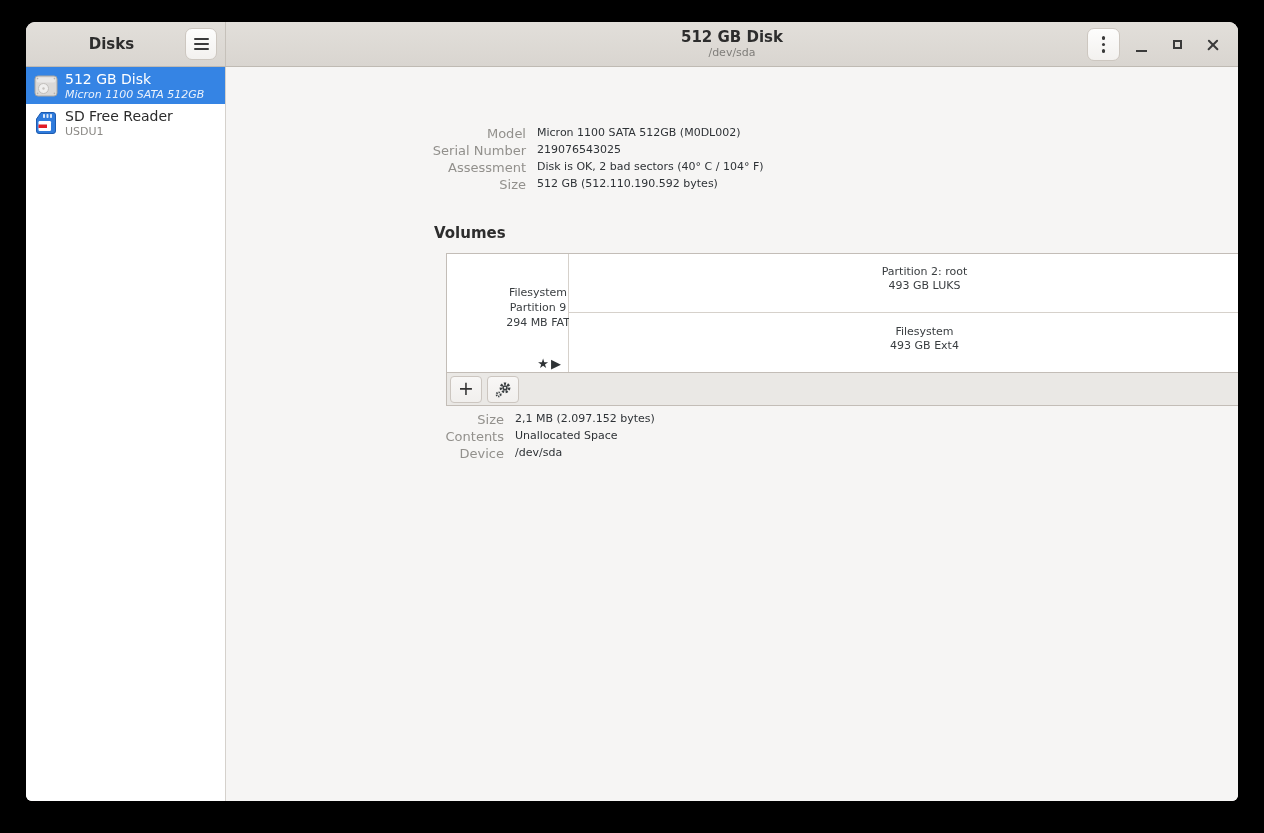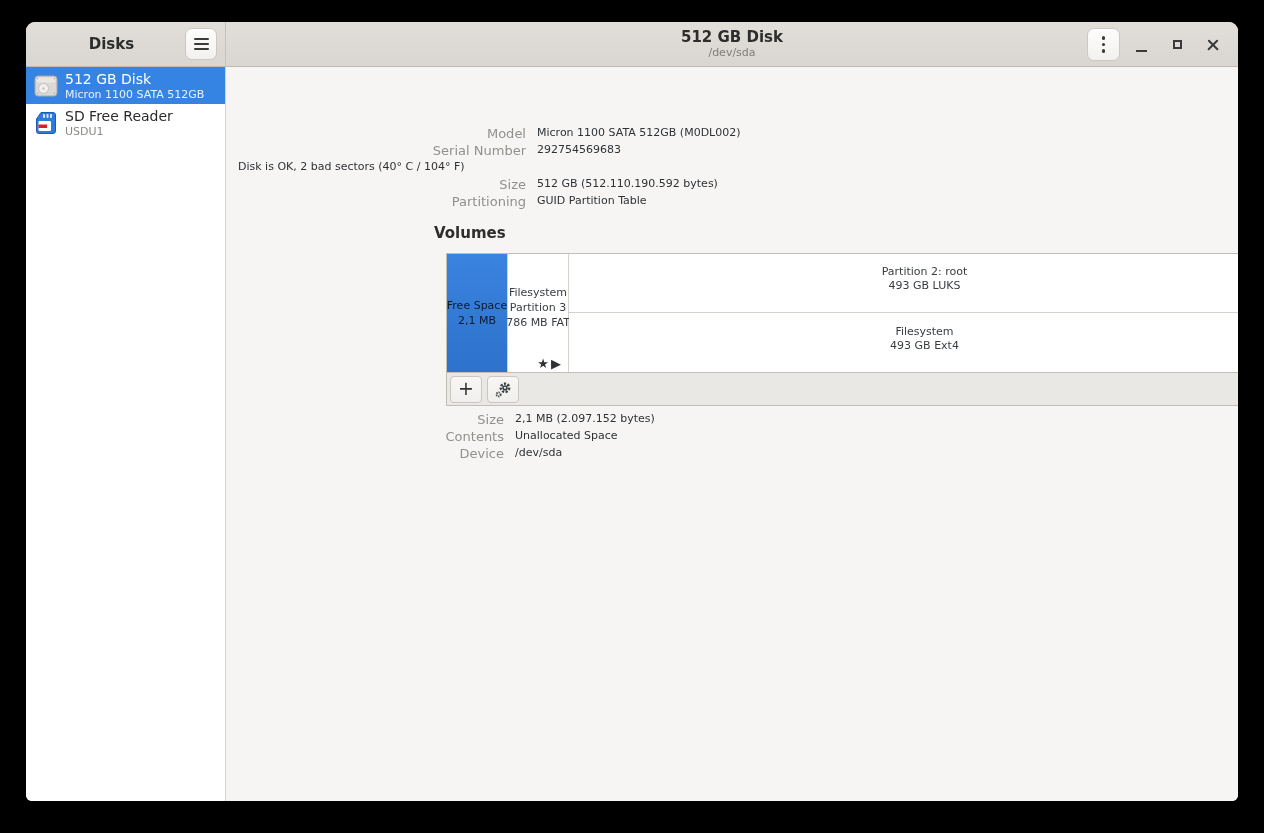--- a/index.html
+++ b/index.html
@@ -78,21 +78,21 @@
   }
   .sidebar-item {
     position: relative; height: 37px; display: flex; align-items: center;
     padding: 0 6px 0 7px; cursor: pointer; gap: 6px;
   }
   .sidebar-item.selected { background: #3584e4; }
   .sidebar-item .texts { display: flex; flex-direction: column; overflow: hidden; }
   .sidebar-item .title { font-size: 14px; color: #2b2b2b; line-height: 17px; white-space: nowrap; }
   .sidebar-item .subtitle { font-size: 11px; color: #8b8985; line-height: 13px; white-space: nowrap; }
   .sidebar-item.selected .title { color: #ffffff; }
-  .sidebar-item.selected .subtitle { color: #eaf1fb; }
+  .sidebar-item.selected .subtitle { color: #eaf1fb; font-style: italic; }
   .drive-icon { flex: none; width: 26px; height: 26px; }
 
   
   .main { position: absolute; left: 201px; top: 45px; width: 1011px; height: 734px; background: #f6f5f4; }
 
   .info-grid { position: absolute; display: flex; flex-direction: column; }
   .info-grid.top { left: 0; top: 59px; }
   .info-grid.bottom { left: 0; top: 345px; }
   .info-row { display: flex; height: 17px; align-items: flex-start; }
   .info-label { width: 299px; text-align: right; font-size: 13px; color: #92908c; flex: none; }
@@ -225,51 +225,42 @@
 
     <div class="main">
 
       <div class="info-grid top">
         <div class="info-row">
           <span class="info-label">Model</span>
           <span class="info-value">Micron 1100 SATA 512GB (M0DL002)</span>
         </div>
         <div class="info-row">
           <span class="info-label">Serial Number</span>
-          <span class="info-value">292754569683</span>
-        </div>
-        <div class="info-row">
+          <span class="info-value">219076543025</span>
+        </div>
+        <div class="info-row">
+          <span class="info-label">Assessment</span>
           <span class="info-value">Disk is OK, 2 bad sectors (40° C / 104° F)</span>
         </div>
         <div class="info-row">
           <span class="info-label">Size</span>
           <span class="info-value">512 GB (512.110.190.592 bytes)</span>
         </div>
-        <div class="info-row">
-          <span class="info-label">Partitioning</span>
-          <span class="info-value">GUID Partition Table</span>
-        </div>
       </div>
 
       <div class="volumes-heading">Volumes</div>
 
       <div class="vol-grid">
 
-        <div class="seg seg-free1 bordered">
-          <div class="seg-center">
-            <span class="cell-line">Free Space</span>
-            <span class="cell-line">2,1 MB</span>
-          </div>
-        </div>
 
         <div class="seg seg-part1 bordered">
           <div class="seg-center" style="padding-bottom:10px;">
             <span class="cell-line">Filesystem</span>
-            <span class="cell-line">Partition 3</span>
-            <span class="cell-line">786 MB FAT</span>
+            <span class="cell-line">Partition 9</span>
+            <span class="cell-line">294 MB FAT</span>
           </div>
           <div class="vol-icons"><span>★</span><span>▶</span></div>
         </div>
 
         <div class="seg seg-part2 bordered">
           <div class="seg-half-top">
             <div class="half-lines">
               <span class="cell-line">Partition 2: root</span>
               <span class="cell-line">493 GB LUKS</span>
             </div>

